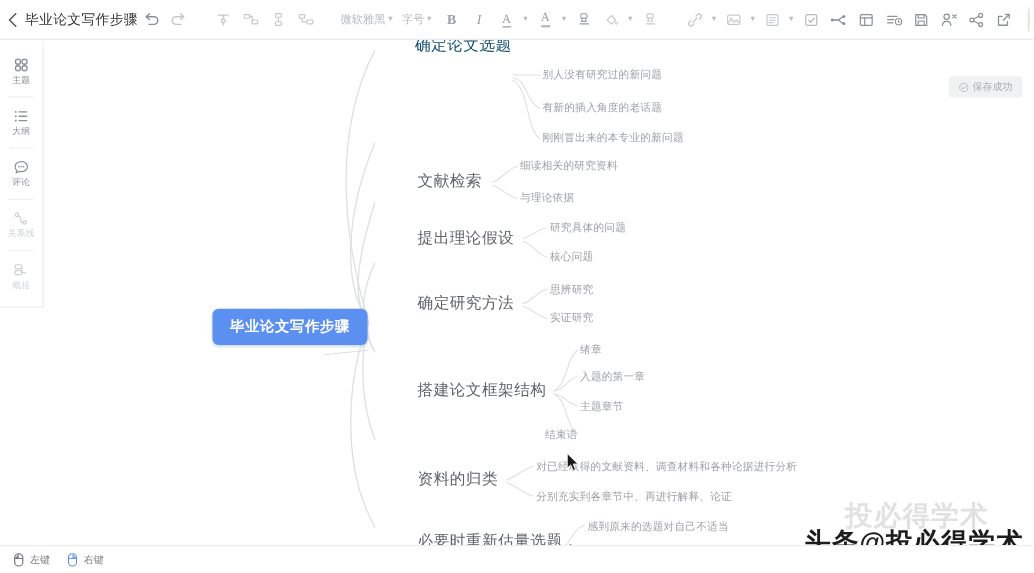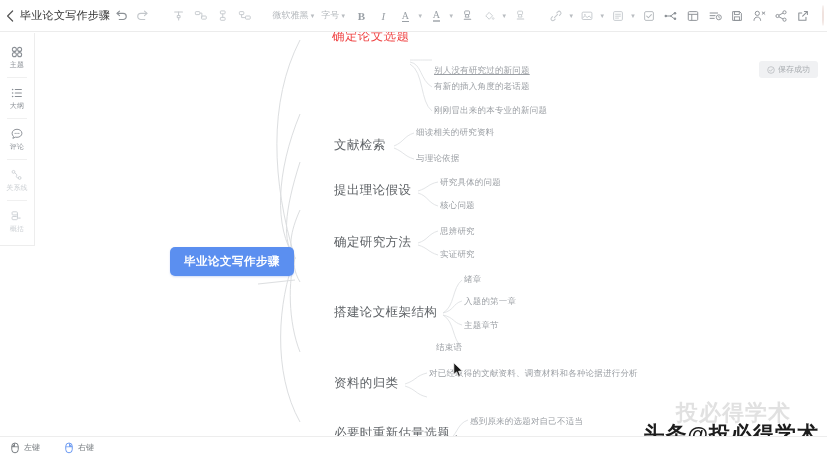--- a/index.html
+++ b/index.html
@@ -102,21 +102,21 @@
   }
   .wm-ghost {
     right: 36px; bottom: 30px; font-size: 22px; color: rgba(120,120,120,.22);
     letter-spacing: 1px; z-index: 39;
   }
 
   
   .statusbar {
     position: absolute; left: 0; bottom: 0; width: 827px; height: 22px;
     border-top: 1px solid #ededed; background: #fff;
-    display: flex; align-items: center; gap: 24px; padding-left: 10px; z-index: 60;
+    display: flex; align-items: center; gap: 13px; padding-left: 10px; z-index: 60;
   }
   .status-item { display: flex; align-items: center; gap: 4px; cursor: pointer; }
   .status-label { font-size: 8px; color: #7d8286; }
   .statusbar svg { display: block; }
 
   
   .cursor { position: absolute; z-index: 70; pointer-events: none; }
 </style>
 </head>
 <body>
@@ -411,22 +411,22 @@
         <path d="M405 354 C 417 358, 415 362, 427 365"></path>
 
         <path d="M446 410 C 458 404, 456 392, 468 388"></path>
         <path d="M446 411 C 458 410, 456 410, 468 410"></path>
         <path d="M446 412 C 458 418, 456 430, 468 434"></path>
       </g>
     </svg>
 
     <div class="node root" style="left:170px; top:215px;">毕业论文写作步骤</div>
 
-    <div class="node branch" style="left:332px; top:-3px; color:#ef4444;">确定论文选题</div>
-    <div class="node leaf" style="left:434px; top:33px;text-decoration:underline;">别人没有研究过的新问题</div>
+    <div class="node branch" style="left:332px; top:-3px; color:#0c4a6e;">确定论文选题</div>
+    <div class="node leaf" style="left:434px; top:22px;">别人没有研究过的新问题</div>
     <div class="node leaf" style="left:434px; top:49px;">有新的插入角度的老话题</div>
     <div class="node leaf" style="left:434px; top:73px;">刚刚冒出来的本专业的新问题</div>
 
     <div class="node branch" style="left:334px; top:106px;">文献检索</div>
     <div class="node leaf" style="left:416px; top:95px;">细读相关的研究资料</div>
     <div class="node leaf" style="left:416px; top:121px;">与理论依据</div>
 
     <div class="node branch" style="left:334px; top:151px;">提出理论假设</div>
     <div class="node leaf" style="left:440px; top:145px;text-align:right;">研究具体的问题</div>
     <div class="node leaf" style="left:440px; top:168px;">核心问题</div>
@@ -436,20 +436,21 @@
     <div class="node leaf" style="left:440px; top:217px;">实证研究</div>
 
     <div class="node branch" style="left:334px; top:273px;">搭建论文框架结构</div>
     <div class="node leaf" style="left:464px; top:242px;">绪章</div>
     <div class="node leaf" style="left:464px; top:264px;">入题的第一章</div>
     <div class="node leaf" style="left:464px; top:288px;font-family:Liberation Mono, monospace;">主题章节</div>
     <div class="node leaf" style="left:436px; top:310px;">结束语</div>
 
     <div class="node branch" style="left:334px; top:344px;">资料的归类</div>
     <div class="node leaf" style="left:429px; top:336px;">对已经取得的文献资料、调查材料和各种论据进行分析</div>
+    <div class="node leaf" style="left:429px; top:360px;">分别充实到各章节中、再进行解释、论证</div>
 
     <div class="node branch" style="left:334px; top:394px;">
       <div>必要时重新估量选题，</div>
 
     </div>
     <div class="node leaf" style="left:470px; top:384px;">感到原来的选题对自己不适当</div>
 
     <svg class="cursor" style="left:453px; top:330px;" width="11" height="16" viewBox="0 0 11 16">
       <path d="M0.8 0.8 L0.8 12.4 L3.6 9.9 L5.5 14.4 L7.4 13.6 L5.6 9.3 L9.3 9.1 Z" fill="#1a1a1a" stroke="#fff" stroke-width=".7"></path>
     </svg>

